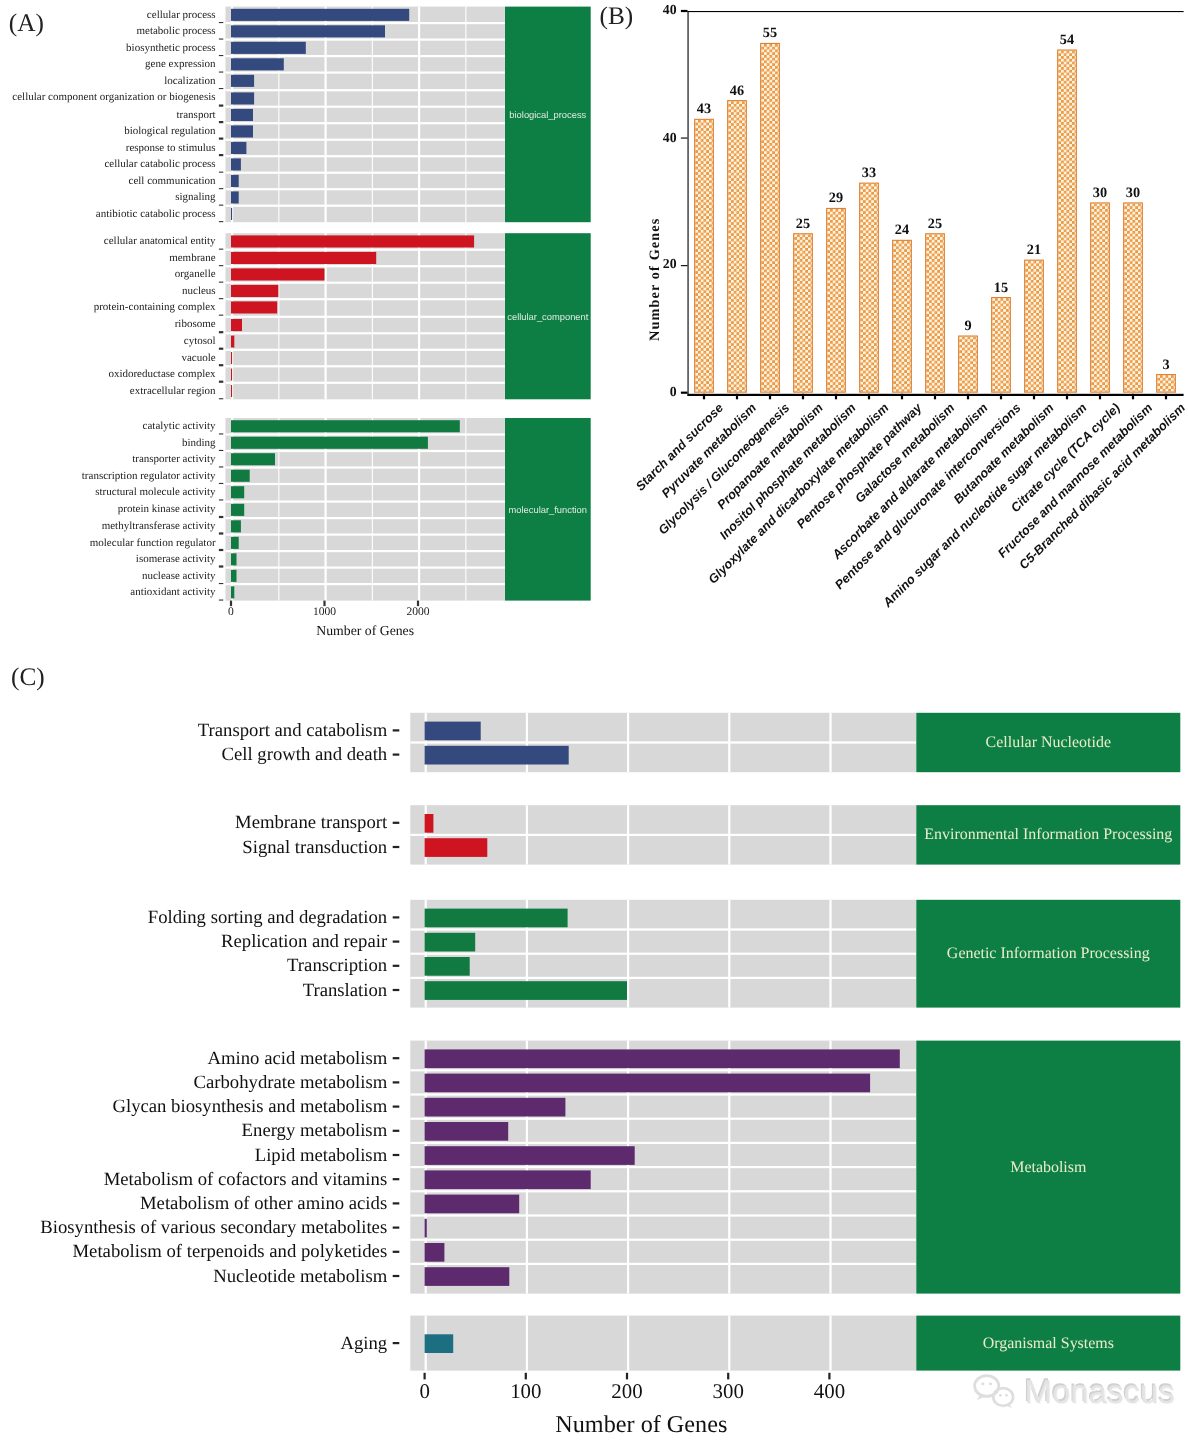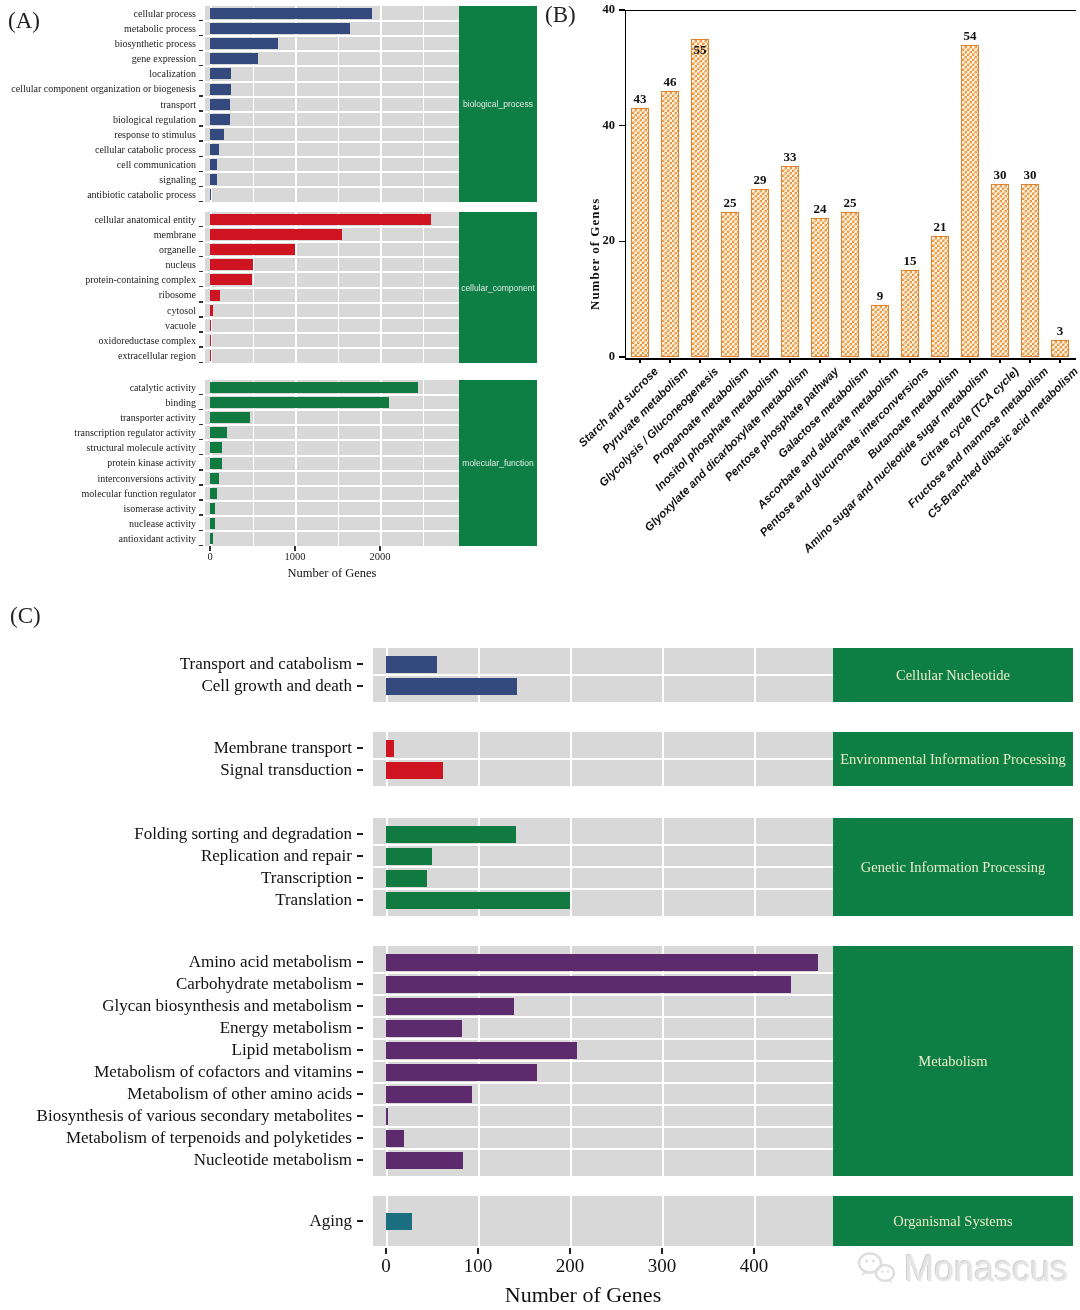--- a/index.html
+++ b/index.html
@@ -54,21 +54,21 @@
   .c-plot{position:absolute;left:373px;width:460px;background:#d8d8d8;top:0;}
   .c-box{position:absolute;left:833px;width:240px;top:0;display:flex;align-items:center;justify-content:center;}
   .c-box span{font-size:14.5px;color:#e9edca;white-space:nowrap;}
   .c-bar{position:absolute;height:17px;}
   .c-tick{position:absolute;width:2px;height:6px;background:#222;}
   .c-ticklabel{position:absolute;width:60px;text-align:center;font-size:19px;color:#111;}
   .c-xlabel{position:absolute;font-size:22px;color:#111;text-align:center;width:220px;}
 
   
   #watermark{position:absolute;right:12px;top:1248px;display:flex;align-items:center;gap:6px;}
-  #watermark .wm-text{font-family:"Liberation Sans",sans-serif;font-size:36px;color:#e4e4e4;
+  #watermark .wm-text{font-family:"Liberation Sans",sans-serif;font-size:30px;color:#e4e4e4;
       text-shadow:1px 1px 0 #f7f7f7,-1px -1px 0 #d0d0d0;}
 </style>
 </head>
 <body>
 
 <div id="canvas">
 
   <div class="panel-tag" style="left:8px;top:8px;">(A)</div>
   <div id="panel-a">
       <div class="a-chart" style="top: 6px; height: 196.3px;">
@@ -257,21 +257,21 @@
           </div>
           <div class="a-rowlabel">
             <span>structural molecule activity</span>
             <div class="dash"></div>
           </div>
           <div class="a-rowlabel">
             <span>protein kinase activity</span>
             <div class="dash"></div>
           </div>
           <div class="a-rowlabel">
-            <span>interconversions activity</span>
+            <span>methyltransferase activity</span>
             <div class="dash"></div>
           </div>
           <div class="a-rowlabel">
             <span>molecular function regulator</span>
             <div class="dash"></div>
           </div>
           <div class="a-rowlabel">
             <span>isomerase activity</span>
             <div class="dash"></div>
           </div>
@@ -340,21 +340,21 @@
       <div class="b-yticklabel" style="left: 42px; top: 2px;">40</div>
       <div class="b-bar" style="left: 88px; top: 108.317px; height: 248.683px;"></div>
       <div class="b-val" style="left: 79px; top: 91.3167px;">43</div>
       <div class="b-xtick" style="left: 96.2px; top: 358px;"></div>
       <div class="b-xlabel" style="right: 428px; top: 365px;">Starch and sucrose</div>
       <div class="b-bar" style="left: 118px; top: 90.9667px; height: 266.033px;"></div>
       <div class="b-val" style="left: 109px; top: 73.9667px;">46</div>
       <div class="b-xtick" style="left: 126.2px; top: 358px;"></div>
       <div class="b-xlabel" style="right: 398px; top: 365px;">Pyruvate metabolism</div>
       <div class="b-bar" style="left: 148px; top: 38.9167px; height: 318.083px;"></div>
-      <div class="b-val" style="left: 139px; top: 21.9167px; margin-top: 20px;">55</div>
+      <div class="b-val" style="left: 139px; top: 21.9167px;">55</div>
       <div class="b-xtick" style="left: 156.2px; top: 358px;"></div>
       <div class="b-xlabel" style="right: 368px; top: 365px;">Glycolysis / Gluconeogenesis</div>
       <div class="b-bar" style="left: 178px; top: 212.417px; height: 144.583px;"></div>
       <div class="b-val" style="left: 169px; top: 195.417px;">25</div>
       <div class="b-xtick" style="left: 186.2px; top: 358px;"></div>
       <div class="b-xlabel" style="right: 338px; top: 365px;">Propanoate metabolism</div>
       <div class="b-bar" style="left: 208px; top: 189.283px; height: 167.717px;"></div>
       <div class="b-val" style="left: 199px; top: 172.283px;">29</div>
       <div class="b-xtick" style="left: 216.2px; top: 358px;"></div>
       <div class="b-xlabel" style="right: 308px; top: 365px;">Inositol phosphate metabolism</div>

